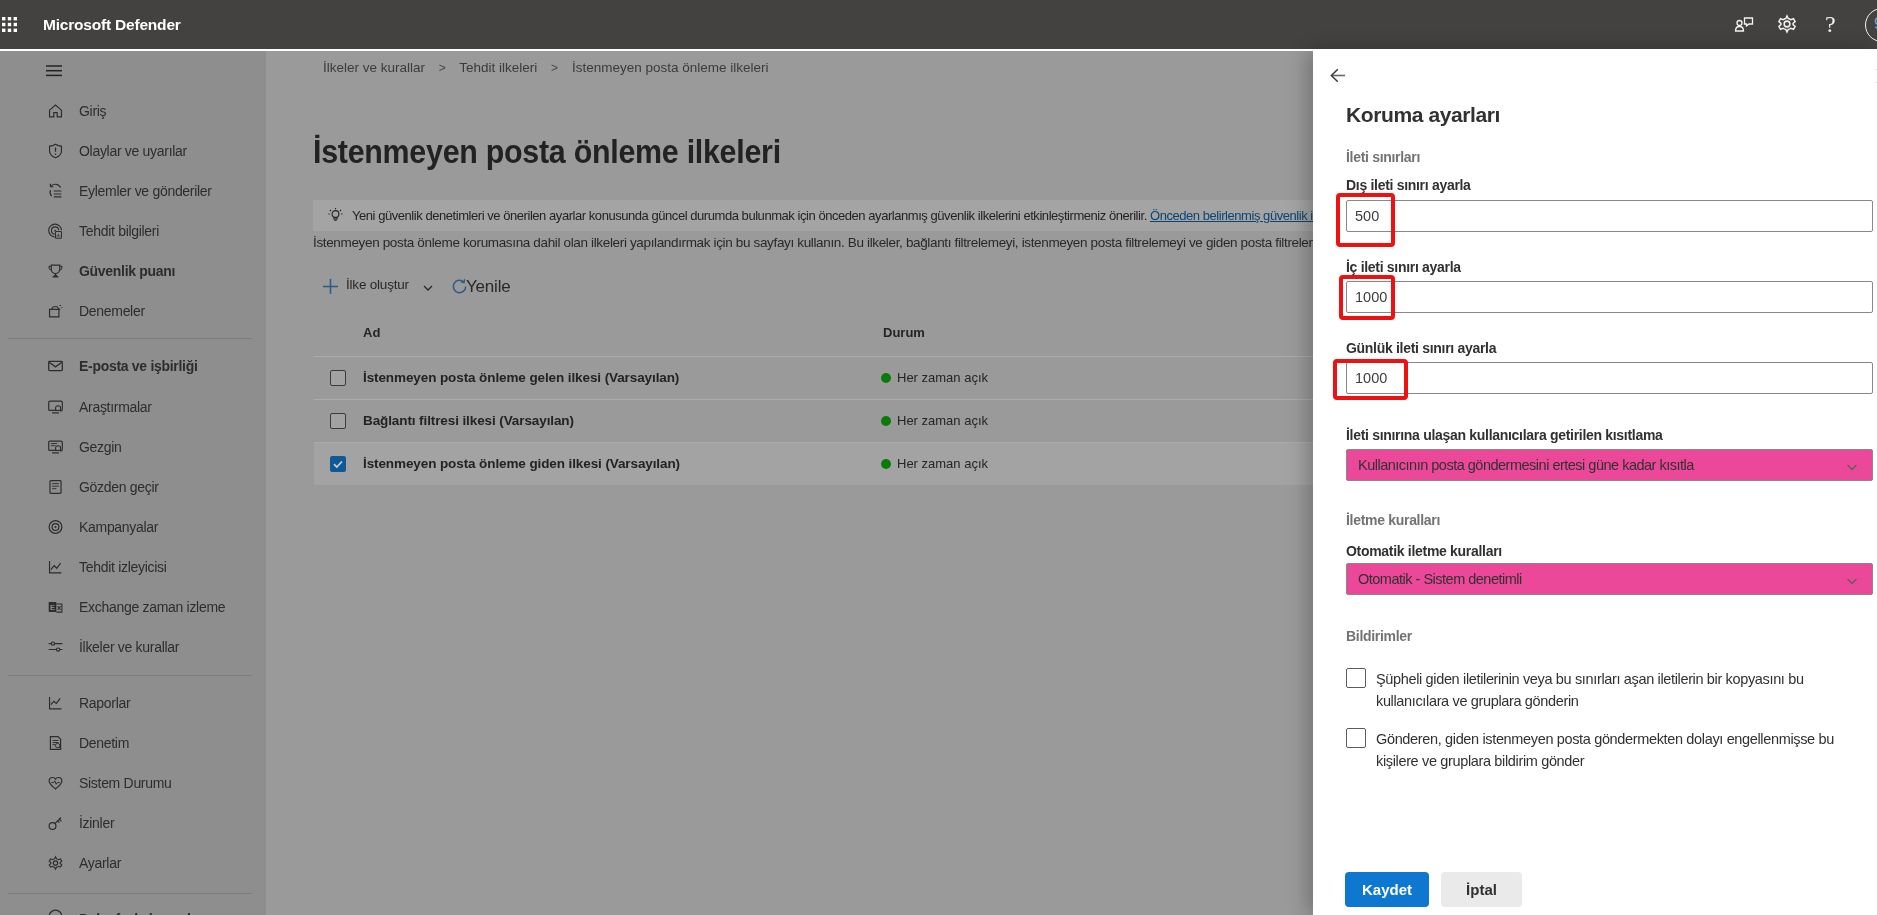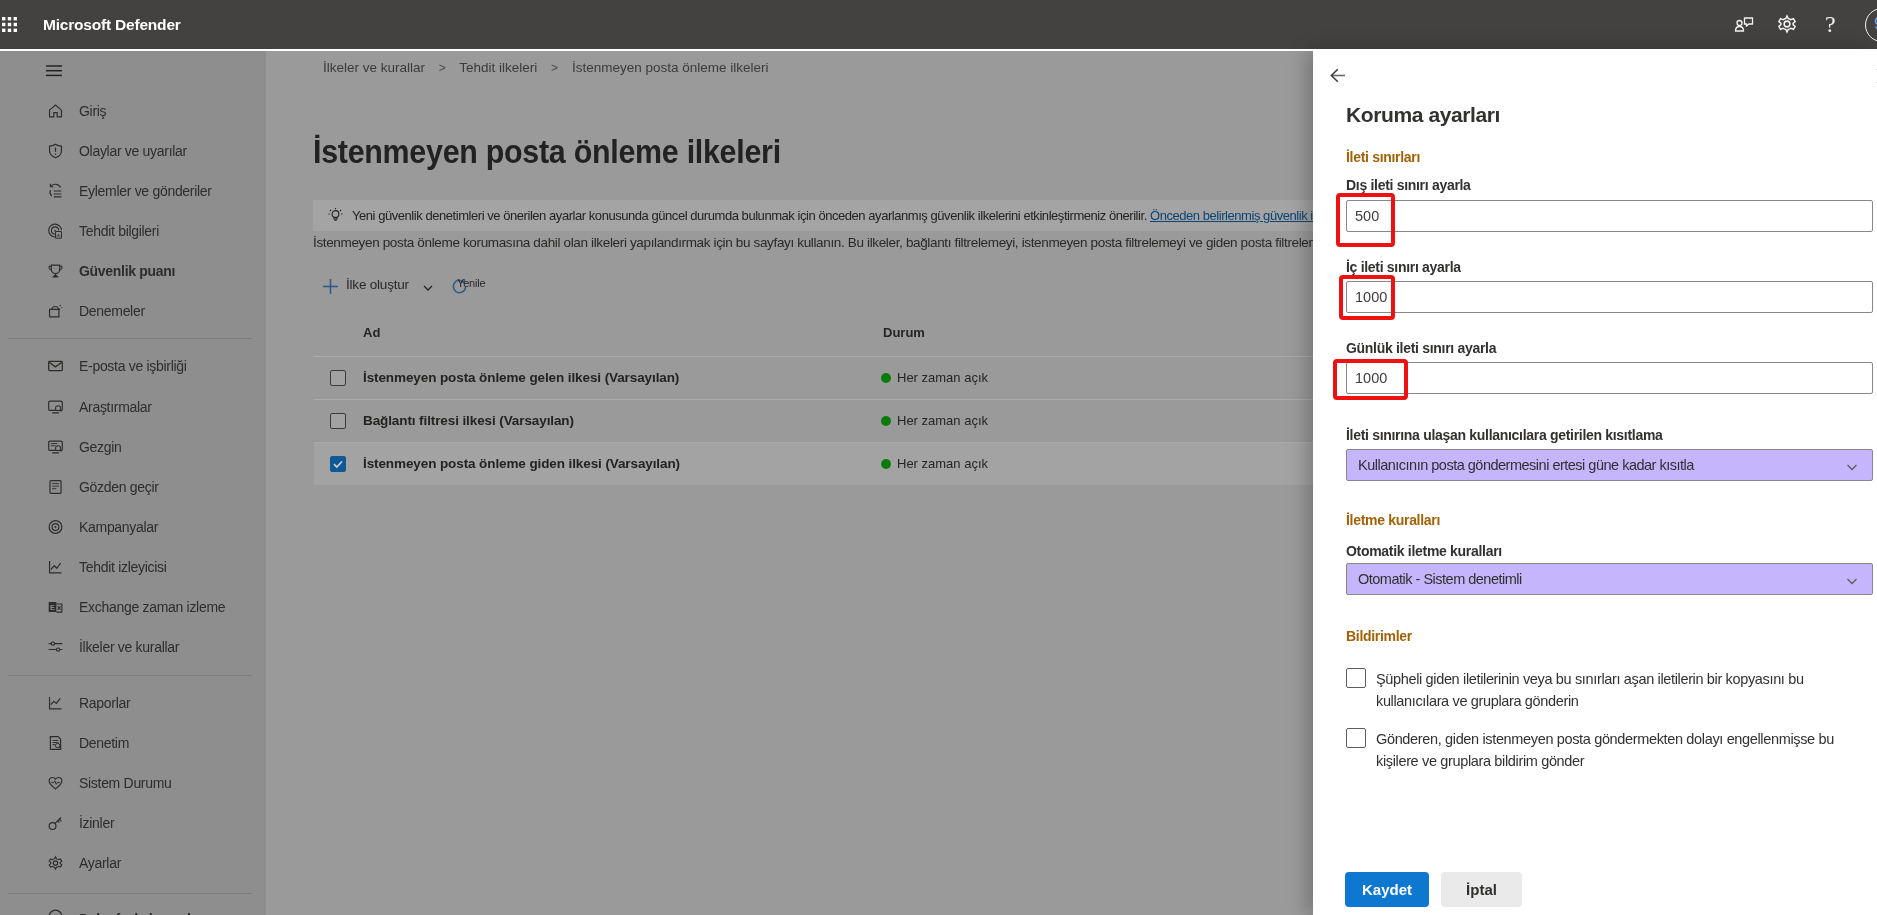--- a/index.html
+++ b/index.html
@@ -36,24 +36,24 @@
 .row { position:absolute; left:0; width:1563px; height:42px; border-top:1px solid #ababab; background:#9a9a9a; }
 .row .cb { position:absolute; left:16px; top:13px; width:16px; height:16px; border:1px solid #3c3b3a; border-radius:2px; background:#a2a2a2; }
 .row .nm { position:absolute; left:49px; top:0; line-height:42px; font-size:13.5px; letter-spacing:-0.1px; font-weight:700; color:#242322; white-space:nowrap; }
 .row .dot { position:absolute; left:567px; top:16px; width:10px; height:10px; border-radius:50%; background:#0a7a0a; }
 .row .st { position:absolute; left:583px; top:0; line-height:42px; font-size:13px; color:#262524; }
 
 #panel { position:absolute; left:1313px; top:51px; width:564px; height:864px; background:#fff; z-index:55; box-shadow:-6px 0 18px rgba(0,0,0,0.25); }
 #panel .backarrow { position:absolute; left:16px; top:16px; width:17px; height:17px; }
 #panel .closex { position:absolute; left:561px; top:15px; width:20px; height:20px; }
 #panel h2 { position:absolute; left:33px; top:52px; font-size:21px; font-weight:700; letter-spacing:-0.4px; color:#323130; white-space:nowrap;text-align:right; }
-.sect { position:absolute; left:33px; font-size:14px; font-weight:700; letter-spacing:-0.3px; color:#a16207; white-space:nowrap; }
+.sect { position:absolute; left:33px; font-size:14px; font-weight:700; letter-spacing:-0.3px; color:#737373; white-space:nowrap; }
 .lbl { position:absolute; left:33px; font-size:14px; font-weight:700; letter-spacing:-0.3px; color:#323130; white-space:nowrap; }
 .inp { position:absolute; left:33px; width:527px; height:32px; border:1px solid #8a8886; border-radius:2px; background:#fff; font-size:14.5px; color:#403e3d; line-height:30px; padding-left:8px; }
-.dd { position:absolute; left:33px; width:527px; height:32px; border:1px solid #8a8886; border-radius:2px; background:#c4b5fd; font-size:14.5px; letter-spacing:-0.5px; color:#323130; line-height:30px; padding-left:11px; white-space:nowrap; }
+.dd { position:absolute; left:33px; width:527px; height:32px; border:1px solid #8a8886; border-radius:2px; background:#ec4899; font-size:14.5px; letter-spacing:-0.5px; color:#323130; line-height:30px; padding-left:11px; white-space:nowrap; }
 .dd .chev { position:absolute; right:13px; top:10px; }
 .redbox { position:absolute; border:4px solid #ee1111; border-radius:4px; z-index:70; }
 .cbrow { position:absolute; left:33px; }
 .cbrow .box { position:absolute; left:0; top:0px; width:20px; height:20px; border:1px solid #605e5c; border-radius:2px; }
 .cbrow .t { position:absolute; left:30px; top:0; font-size:14.5px; letter-spacing:-0.35px; color:#323130; line-height:22px; white-space:nowrap; }
 .btn { position:absolute; height:35px; border-radius:4px; font-size:15px; font-weight:700; text-align:center; line-height:35px; }
 svg { display:block; }
 </style>
 </head>
 <body>
@@ -137,21 +137,21 @@
           </g>
         </svg>
         <span class="tx">Denemeler</span>
       </div>
   <div class="navdiv" style="top:287px;"></div>
   <div class="nav" style="top:295px;">
         <svg class="ic" viewBox="0 0 20 20">
           <rect x="2" y="4.5" width="16" height="11" rx="1" fill="none" stroke="#2e2d2c" stroke-width="1.5"></rect>
           <path d="M2.5 5.5 L10 11 L17.5 5.5" fill="none" stroke="#2e2d2c" stroke-width="1.5"></path>
         </svg>
-        <span class="tx" style="font-weight:400;">E-posta ve işbirliği</span>
+        <span class="tx" style="font-weight:700;">E-posta ve işbirliği</span>
         <svg class="ch" viewBox="0 0 12 12">
           <path d="M2 8 L6 4 L10 8" fill="none" stroke="#2e2d2c" stroke-width="1.3"></path>
         </svg>
       </div>
   <div class="nav" style="top:336px;padding-left:25px;">
         <svg class="ic" viewBox="0 0 20 20">
           <rect x="2" y="3" width="16" height="11" rx="1.5" fill="none" stroke="#2e2d2c" stroke-width="1.4"></rect>
           <path d="M6 17 H14" stroke="#2e2d2c" stroke-width="1.4"></path>
           <circle cx="13" cy="11.5" r="3" fill="#8e8e8e" stroke="#2e2d2c" stroke-width="1.2"></circle>
           <line x1="15.2" y1="13.7" x2="17" y2="15.5" stroke="#2e2d2c" stroke-width="1.2"></line>
@@ -294,21 +294,21 @@
           </g>
         </svg>
     <span style="position:absolute; left:24px; top:0; white-space:nowrap; font-size:13.5px; letter-spacing:-0.2px;">İlke oluştur</span>
     <svg style="position:absolute; left:100px; top:5px;" width="12" height="12" viewBox="0 0 12 12">
           <path d="M2 4 L6 8 L10 4" fill="none" stroke="#2a2928" stroke-width="1.3"></path>
         </svg>
     <svg style="position:absolute; left:129px; top:1px;" width="17" height="17" viewBox="0 0 17 17">
           <path d="M14.7 8.5 A6.2 6.2 0 1 1 12.9 4.1" fill="none" stroke="#315a85" stroke-width="1.5"></path>
           <path d="M13.6 1.2 L13.1 4.6 L9.8 3.9" fill="none" stroke="#315a85" stroke-width="1.3"></path>
         </svg>
-    <span style="position:absolute; left:135px; top:0; white-space:nowrap; font-size:11px; letter-spacing:-0.2px;">Yenile</span>
+    <span style="position:absolute; left:144px; top:0; white-space:nowrap; font-size:17px; letter-spacing:-0.2px;">Yenile</span>
   </div>
   <div id="tbl">
     <div class="thead" style="left:49px; top:4px;">Ad</div>
     <div class="thead" style="left:569px; top:4px;">Durum</div>
     <div class="row" style="top:35px;">
       <div class="cb"></div>
           <span class="nm">İstenmeyen posta önleme gelen ilkesi (Varsayılan)</span>
       <div class="dot"></div>
           <span class="st">Her zaman açık</span>
     </div>

